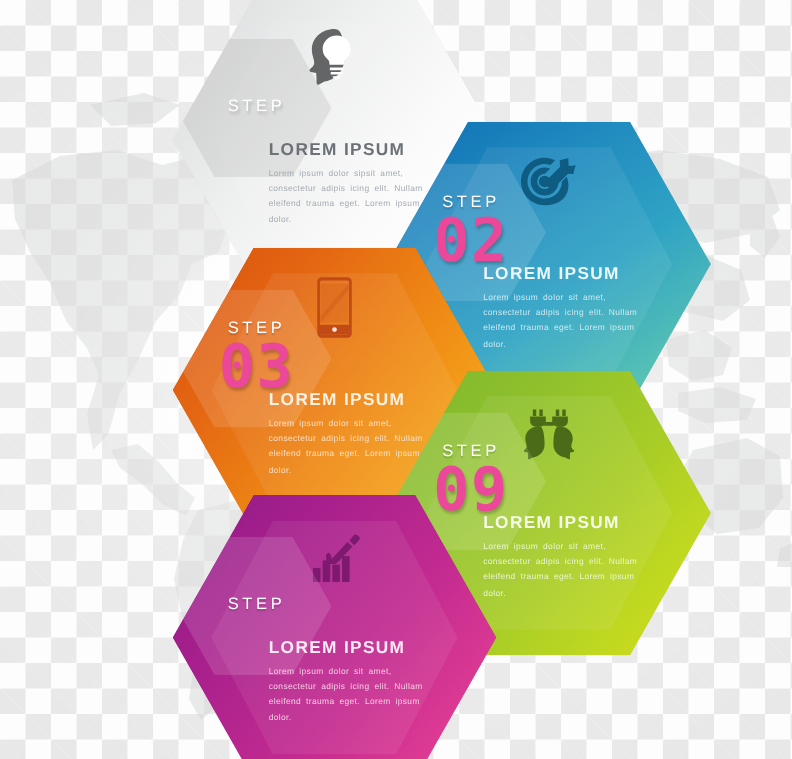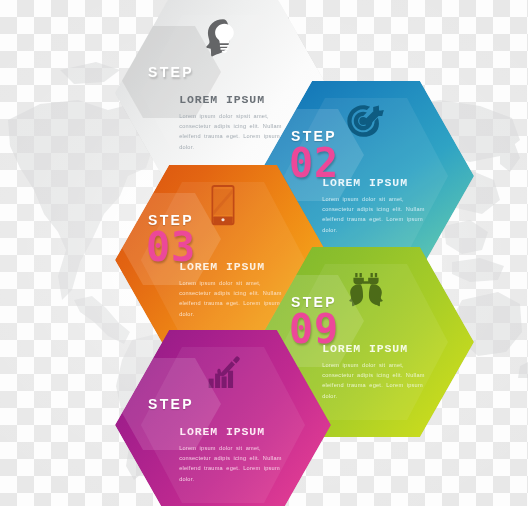--- a/index.html
+++ b/index.html
@@ -96,22 +96,22 @@
     background: rgba(255,255,255,0.13);
     display: flex;
     flex-direction: column;
     align-items: center;
     justify-content: center;
     padding-left: 4px;
   }
 
   .step-word {
     color: #ffffff;
-    font-size: 14px;
-    font-weight: bold;
+    font-size: 11px;
+    font-weight: normal;
     letter-spacing: 2.4px;
     line-height: 1;
     margin-bottom: 1px;
     text-shadow: 0 1px 1px rgba(0,0,0,0.18);
     font-family: "Liberation Sans", sans-serif;
   }
 
   .step-num {
     color: #ec4899;
     font-size: 40px;
@@ -149,21 +149,21 @@
     width: 104px;
     transform: translateX(-38%);
   }
 
   .hex-title {
     font-size: 11.5px;
     font-weight: bold;
     letter-spacing: 0.9px;
     line-height: 1.1;
     margin-bottom: 4px;
-    font-family: Liberation Mono, monospace;
+    font-family: Liberation Sans, sans-serif;
   }
 
   .hex-desc {
     font-size: 5.6px;
     line-height: 1.85;
     letter-spacing: 0.25px;
     font-family: "Liberation Sans", sans-serif;
     word-spacing: 1.5px;
   }
 

